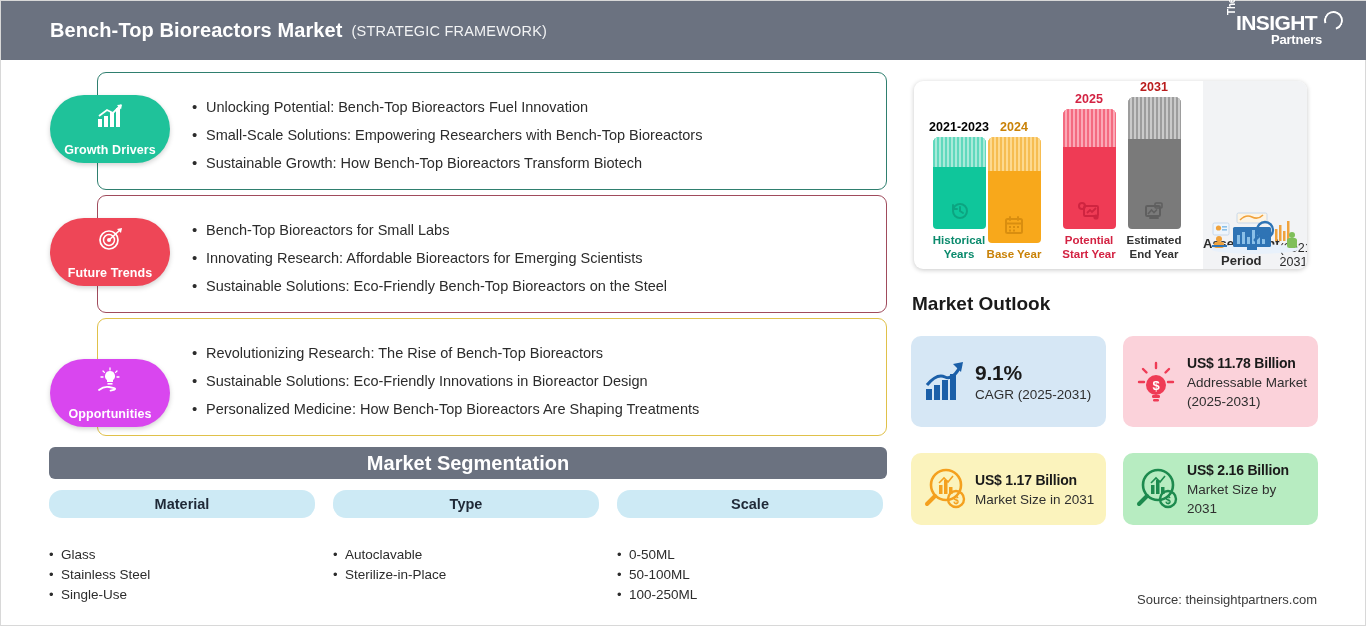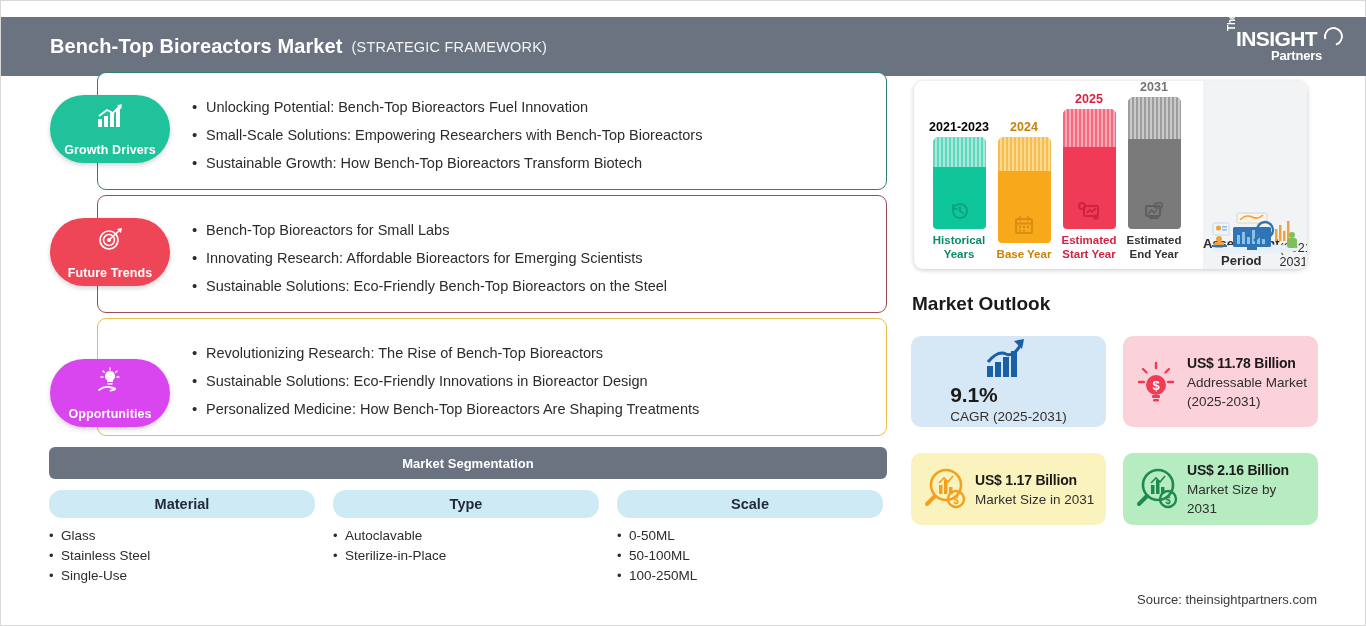--- a/index.html
+++ b/index.html
@@ -11,21 +11,21 @@
   }
   .page {
     position: relative;
     width: 1366px; height: 626px;
     background: #ffffff;
     border: 1px solid #d8d8d8;
   }
 
   
   .header {
-    position: absolute; left: 0; top: 16px;
+    position: absolute; left: 0; top: 0;
     width: 1366px; height: 59px;
     background: #6b7280;
     display: flex; align-items: center;
   }
   .header-title {
     margin-left: 49px;
     font-size: 20px; font-weight: bold; color: #ffffff;
     letter-spacing: .1px;
   }
   .header-sub {
@@ -111,33 +111,33 @@
     transform: translateX(-50%);
     width: 28px; height: 26px;
   }
 
   
   .seg-header {
     position: absolute; left: 48px; top: 446px;
     width: 838px; height: 32px;
     background: #6b7280; border-radius: 6px;
     display: flex; align-items: center; justify-content: center;
-    color: #ffffff; font-size: 13px; font-weight: bold;
+    color: #ffffff; font-size: 20px; font-weight: bold;
   }
   .seg-cols {
     position: absolute; left: 48px; top: 489px; width: 838px;
     display: flex; gap: 18px;
   }
   .seg-col { width: 266px; }
   .seg-col-head {
     height: 28px; background: #cdeaf5; border-radius: 13px;
     display: flex; align-items: center; justify-content: center;
     font-size: 14.5px; font-weight: bold; color: #1f2937;
   }
-  .seg-col ul { margin-top: 8px; }
+  .seg-col ul { margin-top: 27px; }
   .seg-col li {
     list-style: none; position: relative; padding-left: 12px;
     font-size: 13.5px; color: #2c2c2c; line-height: 20px;
   }
   .seg-col li::before {
     content: "\2022"; position: absolute; left: 0; top: 0;
     font-size: 13px; color: #2c2c2c;
   }
 
   
@@ -193,21 +193,21 @@
 
   
   .outlook-title {
     position: absolute; left: 911px; top: 292px;
     font-size: 19px; font-weight: bold; color: #1a1a1a;
   }
   .oc {
     position: absolute; border-radius: 10px;
     display: flex; align-items: center; padding: 0 10px;
   }
-  .oc-cagr  { left: 910px;  top: 335px; width: 195px; height: 91px; background: #d6e7f5; flex-direction: column; }
+  .oc-cagr  { left: 910px;  top: 335px; width: 195px; height: 91px; background: #d6e7f5; }
   .oc-addr  { left: 1122px; top: 335px; width: 195px; height: 91px; background: #fbd2da; }
   .oc-2024  { left: 910px;  top: 452px; width: 195px; height: 72px; background: #fbf3bd; }
   .oc-2031  { left: 1122px; top: 452px; width: 195px; height: 72px; background: #b7ecc1; }
   .oc-ico { width: 46px; height: 46px; flex: 0 0 46px; margin-right: 8px; }
   .oc-txt { flex: 1; }
   .oc-big {
     font-size: 21px; font-weight: bold; color: #1a1a1a;
     line-height: 25px; letter-spacing: -.2px;
   }
   .oc-big.small { font-size: 14px; line-height: 20px; }
@@ -338,21 +338,21 @@
             <svg viewBox="0 0 22 20" width="22" height="20">
               <circle cx="12" cy="10" r="7" fill="none" stroke="#0a8a6c" stroke-width="2"></circle>
               <path d="M12 6 v4 l3 2" stroke="#0a8a6c" stroke-width="2" fill="none" stroke-linecap="round"></path>
               <path d="M5 4 v4 h4" stroke="#0a8a6c" stroke-width="2" fill="none" stroke-linecap="round"></path>
             </svg>
           </span>
         </div>
         <span class="bar-cap" style="color:#0a8a6c;">Historical Years</span>
       </div>
 
-      <div class="bar-item" id="bar1" style="left:69px;justify-content:space-between;">
+      <div class="bar-item" id="bar1" style="left:59px;justify-content:space-between;">
         <span class="bar-year" style="color:#c98208;">2024</span>
         <div class="bar-body" style="height:106px;background:#f8a81b;">
           <div class="bar-stripes" style="height:34px;background-color:#fbcd76;background-image:repeating-linear-gradient(90deg,#f6bd52 0 2px,#fdd98f 2px 4px);"></div>
           <span class="bar-ico">
             <svg viewBox="0 0 22 20" width="22" height="20">
               <rect x="3" y="4" width="16" height="14" rx="1.5" fill="none" stroke="#c07a06" stroke-width="2"></rect>
               <path d="M3 8.5 h16" stroke="#c07a06" stroke-width="2"></path>
               <path d="M7 2 v3 M15 2 v3" stroke="#c07a06" stroke-width="2" stroke-linecap="round"></path>
               <g fill="#c07a06">
                   <rect x="6" y="11" width="2" height="2"></rect>
@@ -373,25 +373,25 @@
           <div class="bar-stripes" style="height:38px;background-color:#f78e9e;background-image:repeating-linear-gradient(90deg,#f46a80 0 2px,#fba9b6 2px 4px);"></div>
           <span class="bar-ico">
             <svg viewBox="0 0 22 20" width="22" height="20">
               <rect x="6" y="5" width="14" height="10" rx="1.2" fill="none" stroke="#b5122f" stroke-width="2"></rect>
               <path d="M9 12 l3 -3 l2 2 l4 -4" stroke="#b5122f" stroke-width="1.8" fill="none"></path>
               <circle cx="4" cy="5" r="3" fill="none" stroke="#b5122f" stroke-width="2"></circle>
               <circle cx="18" cy="16" r="2.6" fill="#b5122f"></circle>
             </svg>
           </span>
         </div>
-        <span class="bar-cap" style="color:#d32343;">Estimated Start Year</span>
+        <span class="bar-cap" style="color:#d32343;">Potential Start Year</span>
       </div>
 
       <div class="bar-item" id="bar3" style="left:199px;">
-        <span class="bar-year" style="color:#737373;">2031</span>
+        <span class="bar-year" style="color:#b91c1c;">2031</span>
         <div class="bar-body" style="height:132px;background:#7a7a7a;">
           <div class="bar-stripes" style="height:42px;background-color:#b8b8b8;background-image:repeating-linear-gradient(90deg,#9d9d9d 0 2px,#cacaca 2px 4px);"></div>
           <span class="bar-ico">
             <svg viewBox="0 0 22 20" width="22" height="20">
               <rect x="3" y="5" width="14" height="10" rx="1.2" fill="none" stroke="#4a4a4a" stroke-width="2"></rect>
               <path d="M5 13 l3.5 -4 l2.5 2.5 l3 -3" stroke="#4a4a4a" stroke-width="1.6" fill="none"></path>
               <rect x="12" y="2" width="7" height="5" rx="1" fill="none" stroke="#4a4a4a" stroke-width="1.6"></rect>
               <path d="M7 17 h8" stroke="#4a4a4a" stroke-width="2" stroke-linecap="round"></path>
             </svg>
           </span>

